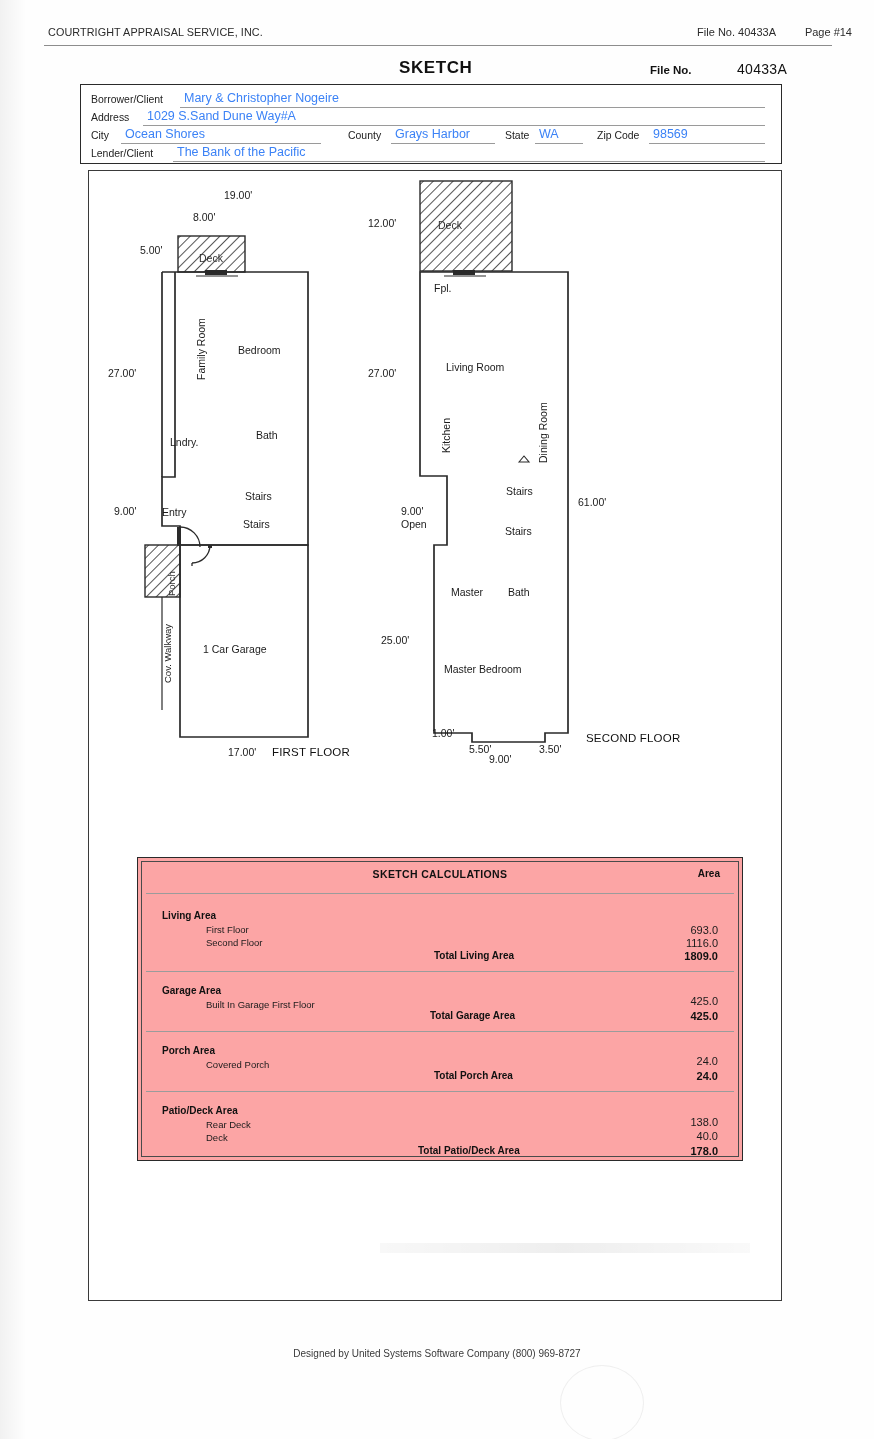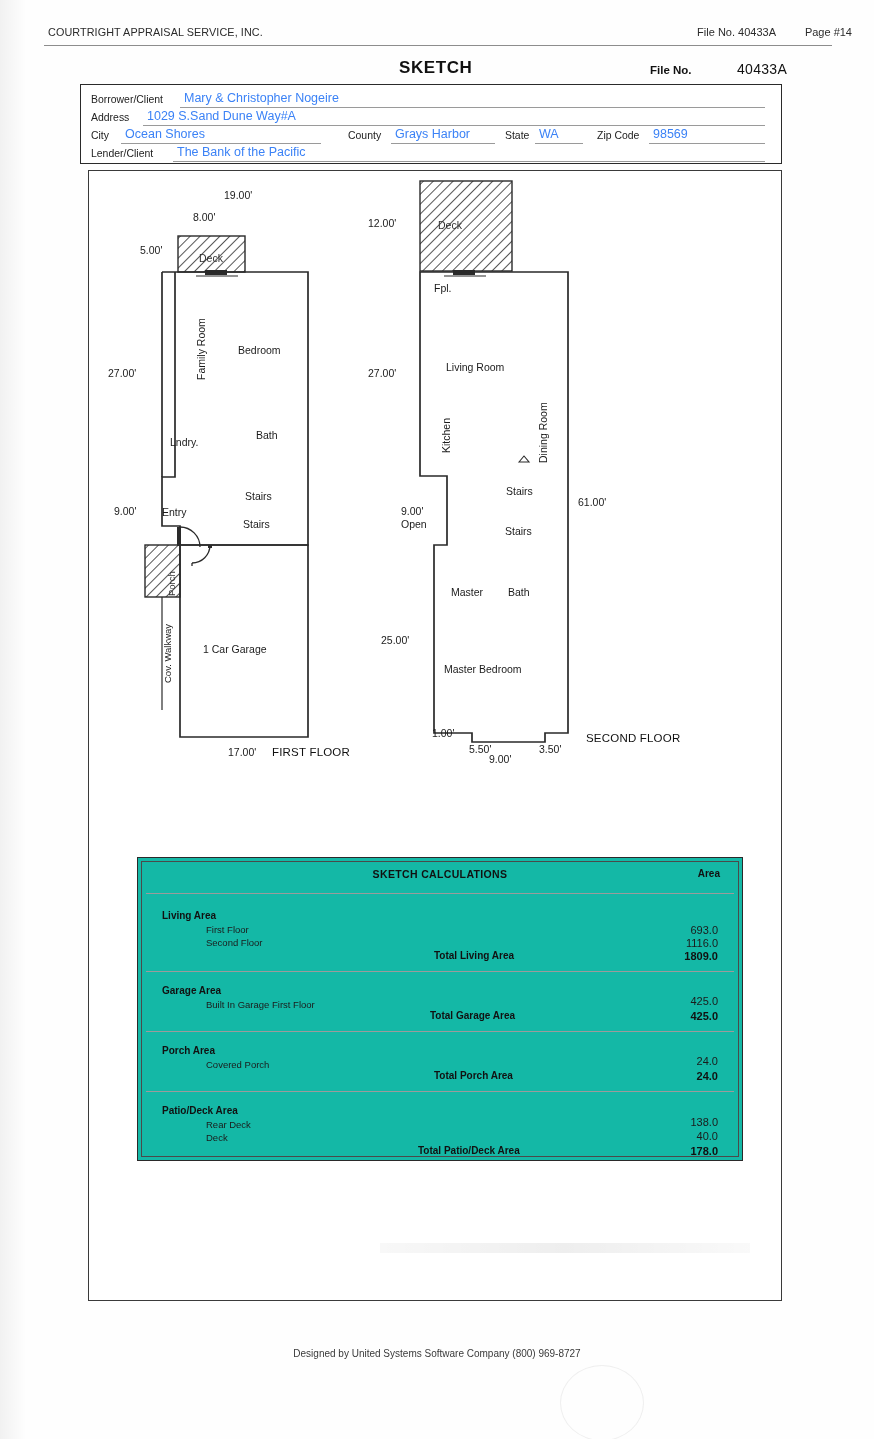--- a/index.html
+++ b/index.html
@@ -39,21 +39,21 @@
   .svgwrap{position:absolute;left:0;top:0;width:874px;height:1439px;pointer-events:none;}
 
   
   .rm{position:absolute;font-size:10.5px;color:#1b1b1b;white-space:nowrap;}
   .rm.v{transform-origin:left top;}
   .dim{position:absolute;font-size:10.5px;color:#1b1b1b;white-space:nowrap;}
   .flr{position:absolute;font-size:11.5px;color:#111;white-space:nowrap;letter-spacing:.2px;}
 
   
   .calc{position:absolute;left:137px;top:857px;width:604px;height:302px;
-        border:1.5px solid #2a2a2a;background:#14b8a6;}
+        border:1.5px solid #2a2a2a;background:#fca5a5;}
   .calc .inner{position:absolute;left:3px;top:3px;right:3px;bottom:3px;border:1px solid #4a4a4a;}
   .calc-hdr{position:absolute;left:0;top:0;width:100%;height:34px;}
   .calc-hdr .t{position:absolute;left:0;right:0;top:10px;text-align:center;
       font-size:10.5px;font-weight:bold;letter-spacing:.35px;color:#111;}
   .calc-hdr .a{position:absolute;right:22px;top:10px;font-size:10px;font-weight:bold;color:#111;}
   .sep{position:absolute;left:8px;right:8px;height:1px;background:#9b9b9b;}
   .grp-title{position:absolute;font-size:10px;font-weight:bold;color:#111;white-space:nowrap;}
   .grp-item{position:absolute;font-size:9.5px;color:#1b1b1b;white-space:nowrap;}
   .grp-total{position:absolute;font-size:10px;font-weight:bold;color:#111;white-space:nowrap;}
   .amt{position:absolute;right:24px;font-size:11px;color:#1b1b1b;text-align:right;white-space:nowrap;}

